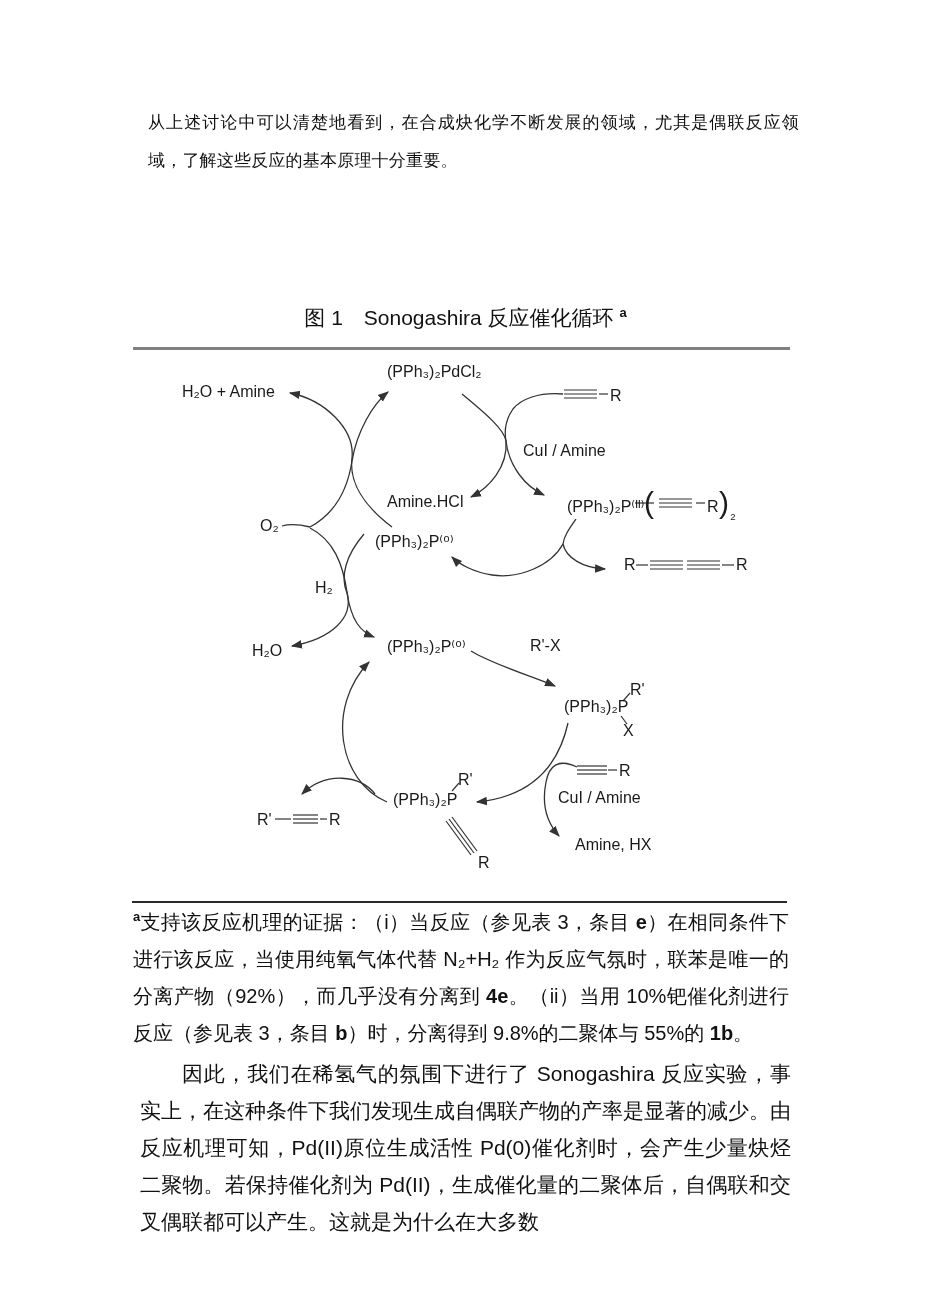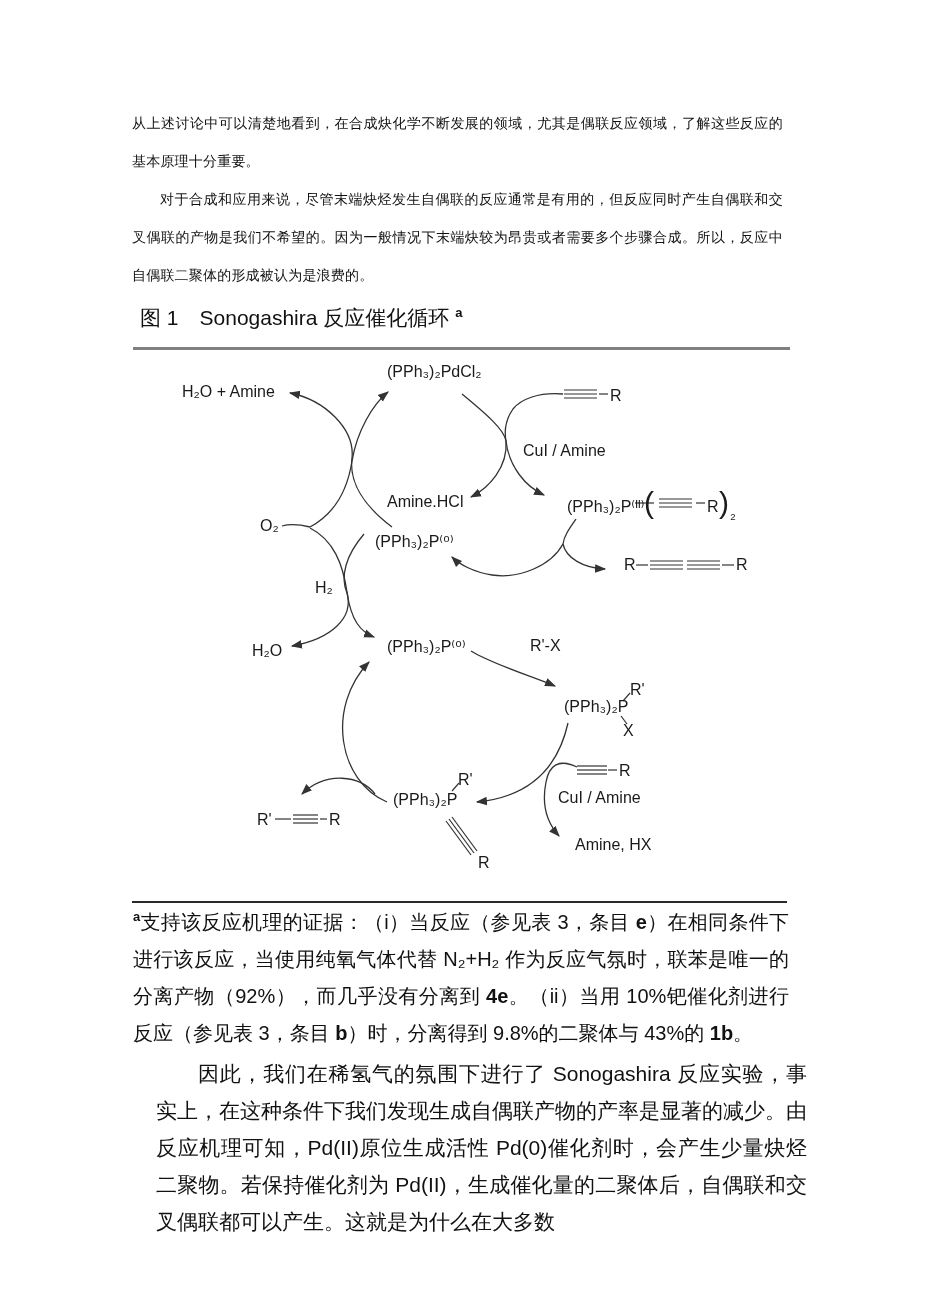--- a/index.html
+++ b/index.html
@@ -1,40 +1,39 @@
 <!DOCTYPE html>
 <html><head>
 <meta charset="utf-8">
 <style>
   html,body{margin:0;padding:0;background:#ffffff;}
   .page{position:relative;width:925px;height:1309px;background:#ffffff;overflow:hidden;
         font-family:"Liberation Sans","DejaVu Sans",sans-serif;color:#111;}
-  .para{position:absolute;left:132px;width:651px;font-size:14px;line-height:38px;
+  .para{position:absolute;left:148px;width:651px;font-size:17px;line-height:38px;
         text-align:justify;letter-spacing:0.2px;}
   .indent{text-indent:2em;}
-  .fig-title{position:absolute;left:140px;width:651px;font-size:21px;line-height:38px;}
+  .fig-title{position:absolute;left:140px;width:651px;text-align:center;font-size:21px;line-height:38px;}
   .rule{position:absolute;}
   .rule-gray{background:#808080;}
   .rule-dark{background:#2a2a2a;}
   .footnote{position:absolute;left:133px;width:656px;font-size:20px;line-height:37px;text-align:justify;}
-  .closing{position:absolute;left:140px;width:651px;font-size:21px;line-height:37px;text-align:justify;text-indent:2em;margin-left:16px;}
+  .closing{position:absolute;left:140px;width:651px;font-size:21px;line-height:37px;text-align:justify;text-indent:2em;}
   sup.fn{font-size:13px;font-weight:bold;vertical-align:super;line-height:0;}
   .seg-b{font-weight:bold;}
   svg text{font-family:"Liberation Sans","DejaVu Sans",sans-serif;font-size:16px;fill:#1a1a1a;}
   svg text.big{font-size:30px;}
   svg text.sub{font-size:15px;}
   .diagram{position:absolute;left:140px;top:355px;}
 </style>
 </head>
 <body>
 
 <div class="page">
 
   <div class="para" style="top:104px;">从上述讨论中可以清楚地看到，在合成炔化学不断发展的领域，尤其是偶联反应领域，了解这些反应的基本原理十分重要。</div>
-  <div class="para indent" style="top:180px;">对于合成和应用来说，尽管末端炔烃发生自偶联的反应通常是有用的，但反应同时产生自偶联和交叉偶联的产物是我们不希望的。因为一般情况下末端炔较为昂贵或者需要多个步骤合成。所以，反应中自偶联二聚体的形成被认为是浪费的。</div>
 
   <div class="fig-title" style="top:299px;"><span>图 1　Sonogashira 反应催化循环</span> <sup class="fn">a</sup></div>
 
   <div class="rule rule-gray" style="top:347px;left:133px;width:657px;height:3px;"></div>
 
   <svg class="diagram" width="660" height="540" viewBox="0 0 660 540">
     <defs>
       <marker id="ah" viewBox="0 0 10 10" refX="8.5" refY="5" markerWidth="9" markerHeight="9" orient="auto">
         <path d="M0,1.4 L9.5,5 L0,8.6 Z" fill="#333"></path>
       </marker>
@@ -139,18 +138,18 @@
     <text x="318" y="430">R'</text>
     <text x="338" y="513">R</text>
     <text x="117" y="470">R'</text>
     <text x="189" y="470">R</text>
     <text x="435" y="495">Amine, HX</text>
   </svg>
 
   <div class="rule rule-dark" style="top:901px;left:132px;width:655px;height:2px;"></div>
 
   <div class="footnote" style="top:904px;">
-    <sup class="fn">a</sup><span>支持该反应机理的证据：（i）当反应（参见表 3，条目 </span><span class="seg-b">e</span><span>）在相同条件下进行该反应，当使用纯氧气体代替 N₂+H₂ 作为反应气氛时，联苯是唯一的分离产物（92%），而几乎没有分离到 </span><span class="seg-b">4e</span><span>。（ii）当用 10%钯催化剂进行反应（参见表 3，条目 </span><span class="seg-b">b</span><span>）时，分离得到 9.8%的二聚体与 43%的 </span><span class="seg-b">1b</span><span>。</span>
+    <sup class="fn">a</sup><span>支持该反应机理的证据：（i）当反应（参见表 3，条目 </span><span class="seg-b">e</span><span>）在相同条件下进行该反应，当使用纯氧气体代替 N₂+H₂ 作为反应气氛时，联苯是唯一的分离产物（92%），而几乎没有分离到 </span><span class="seg-b">4e</span><span>。（ii）当用 10%钯催化剂进行反应（参见表 3，条目 </span><span class="seg-b">b</span><span>）时，分离得到 9.8%的二聚体与 55%的 </span><span class="seg-b">1b</span><span>。</span>
   </div>
 
   <div class="closing" style="top:1055px;">因此，我们在稀氢气的氛围下进行了 Sonogashira 反应实验，事实上，在这种条件下我们发现生成自偶联产物的产率是显著的减少。由反应机理可知，Pd(II)原位生成活性 Pd(0)催化剂时，会产生少量炔烃二聚物。若保持催化剂为 Pd(II)，生成催化量的二聚体后，自偶联和交叉偶联都可以产生。这就是为什么在大多数</div>
 
 </div>
 
 </body></html>

